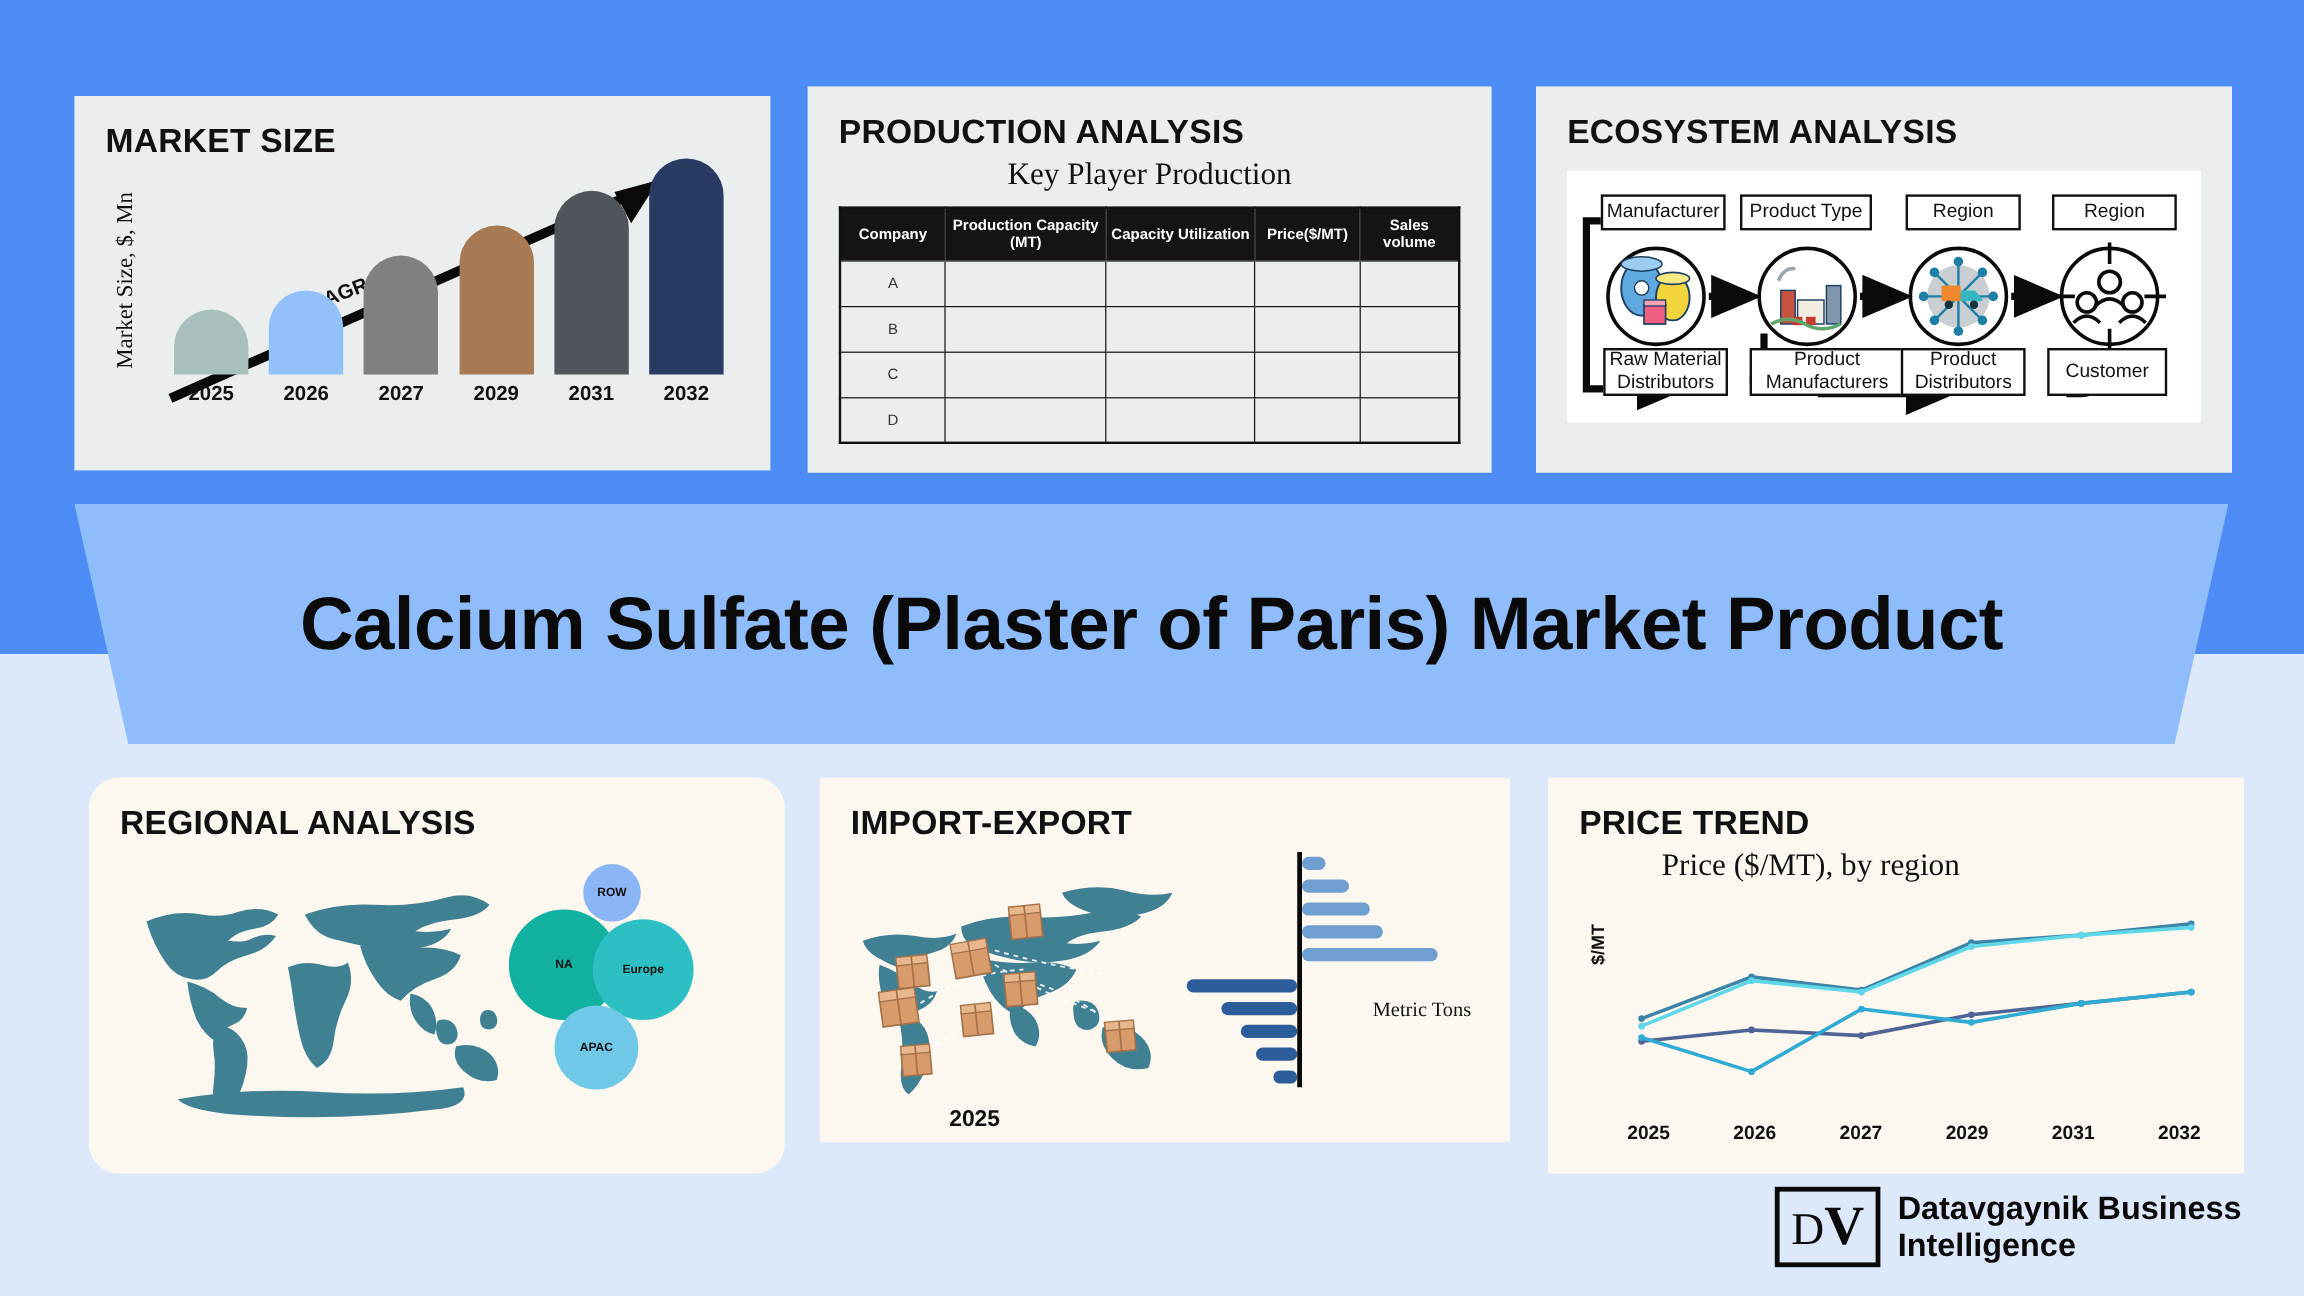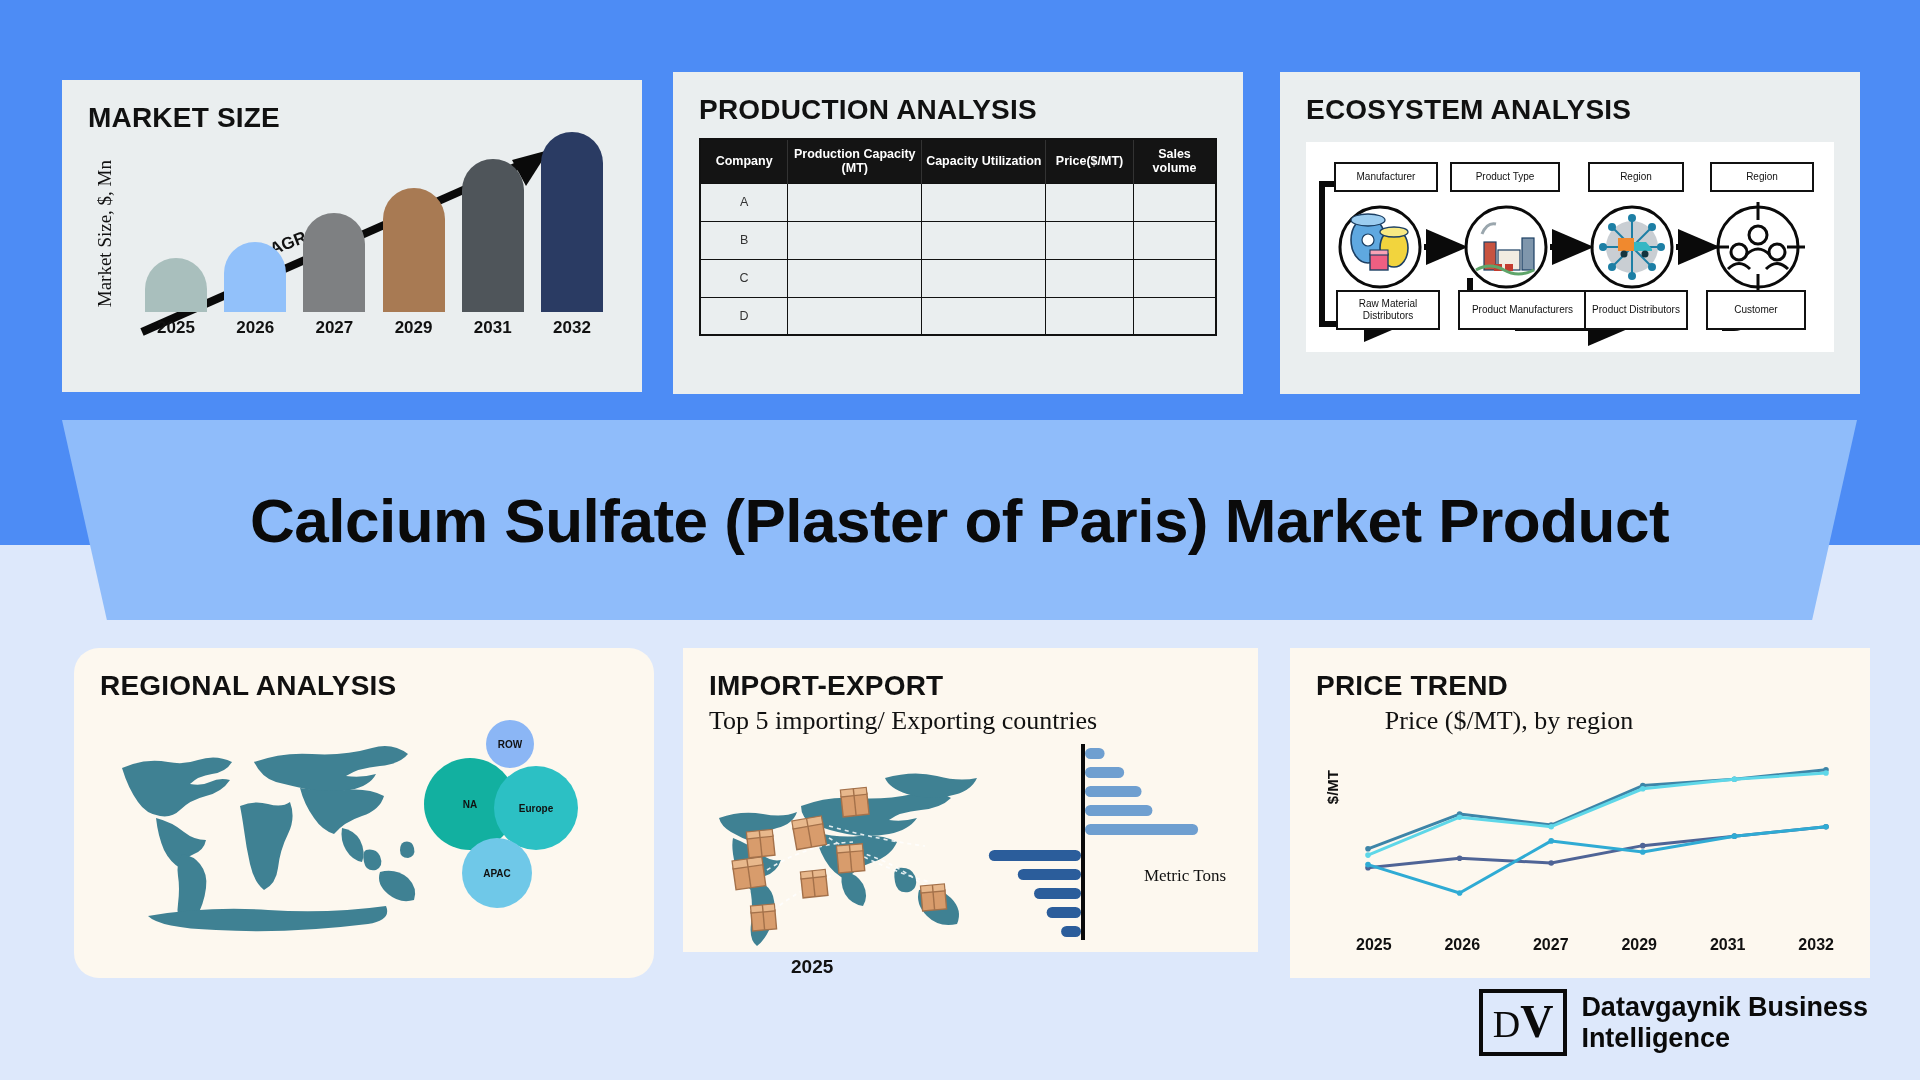--- a/index.html
+++ b/index.html
@@ -106,21 +106,21 @@
   }
 
   
   #eco-wrap {
     position: relative; margin-top: 16px;
     width: 100%; height: 210px; background: #fff;
   }
   #eco-svg { position: absolute; left: 0; top: 0; }
   .eco-box-label {
     position: absolute; border: 2px solid #111; background: #fff;
-    font-size: 10px; text-align: center; line-height: 1.18;
+    font-size: 16px; text-align: center; line-height: 1.18;
     padding: 4px 2px; color: #111;
     display: flex; align-items: center; justify-content: center;
   }
 
   
   #banner {
     position: absolute; left: 62px; top: 420px;
     width: 1795px; height: 200px;
     background: #8fbcfa;
     clip-path: polygon(0 0, 100% 0, 97.5% 100%, 2.5% 100%);
@@ -223,20 +223,21 @@
         <div class="ms-col">
           <div class="ms-bar" style="height: 180px; background: rgb(42, 59, 99);"></div>
           <div class="ms-label">2032</div>
         </div>
       </div>
   </div>
 </div>
 
 <div class="card" id="card-prod">
   <div class="card-title">PRODUCTION ANALYSIS</div>
+  <div class="card-subtitle">Key Player Production</div>
   <table id="prod-table">
     <thead>
         <tr id="prod-head">
           <th style="width: 17%;">Company</th>
           <th style="width: 26%;">Production Capacity (MT)</th>
           <th style="width: 24%;">Capacity Utilization</th>
           <th style="width: 17%;">Price($/MT)</th>
           <th style="width: 16%;">Sales volume</th>
         </tr>
       </thead>
@@ -397,21 +398,20 @@
         <div class="bubble" style="left: 0px; top: 38px; width: 92px; height: 92px; background: rgb(18, 176, 160);">NA</div>
         <div class="bubble" style="left: 70px; top: 46px; width: 84px; height: 84px; background: rgb(44, 192, 196);">Europe</div>
         <div class="bubble" style="left: 38px; top: 118px; width: 70px; height: 70px; background: rgb(111, 200, 232);">APAC</div>
         <div class="bubble" style="left: 62px; top: 0px; width: 48px; height: 48px; background: rgb(139, 182, 245);">ROW</div>
       </div>
   </div>
 </div>
 
 <div class="card cream" id="card-impexp">
   <div class="card-title">IMPORT-EXPORT</div>
-  <div class="card-subtitle" style="text-align:left;">Top 5 importing/ Exporting countries</div>
   <div id="impexp-body">
     <svg id="trade-map" width="290" height="200" viewBox="0 0 290 200">
       <g fill="#3f8193">
         <path d="M10 58 q22 -8 44 -4 q20 4 34 -2 q-4 12 -20 16 q-16 4 -24 14 q-12 -4 -22 -10 q-10 -6 -12 -14z"></path>
         <path d="M24 78 q16 6 28 16 q10 8 20 6 q-4 12 -16 16 q-10 4 -14 14 q-12 -10 -16 -26 q-4 -16 -2 -26z"></path>
         <path d="M46 120 q14 4 18 16 q4 14 -2 30 q-6 14 -14 20 q-8 -6 -6 -22 q2 -18 0 -30 q-2 -10 4 -14z"></path>
         <path d="M92 46 q26 -10 54 -8 q30 2 58 -4 q22 -6 38 4 q-10 10 -30 12 q-22 2 -32 10 q14 2 28 -2 q-8 12 -28 16 q-22 4 -42 0 q-20 -4 -34 -10 q-12 -6 -12 -18z"></path>
         <path d="M106 72 q22 6 44 4 q22 -2 38 6 q-6 14 -24 20 q-18 6 -26 18 q-14 -6 -22 -20 q-8 -14 -10 -28z"></path>
         <path d="M134 110 q14 4 20 14 q6 12 0 22 q-12 -2 -18 -12 q-6 -12 -2 -24z"></path>
         <path d="M176 18 q28 -8 52 -2 q22 6 40 2 q-6 14 -28 18 q-24 4 -42 -2 q-18 -6 -22 -16z"></path>

